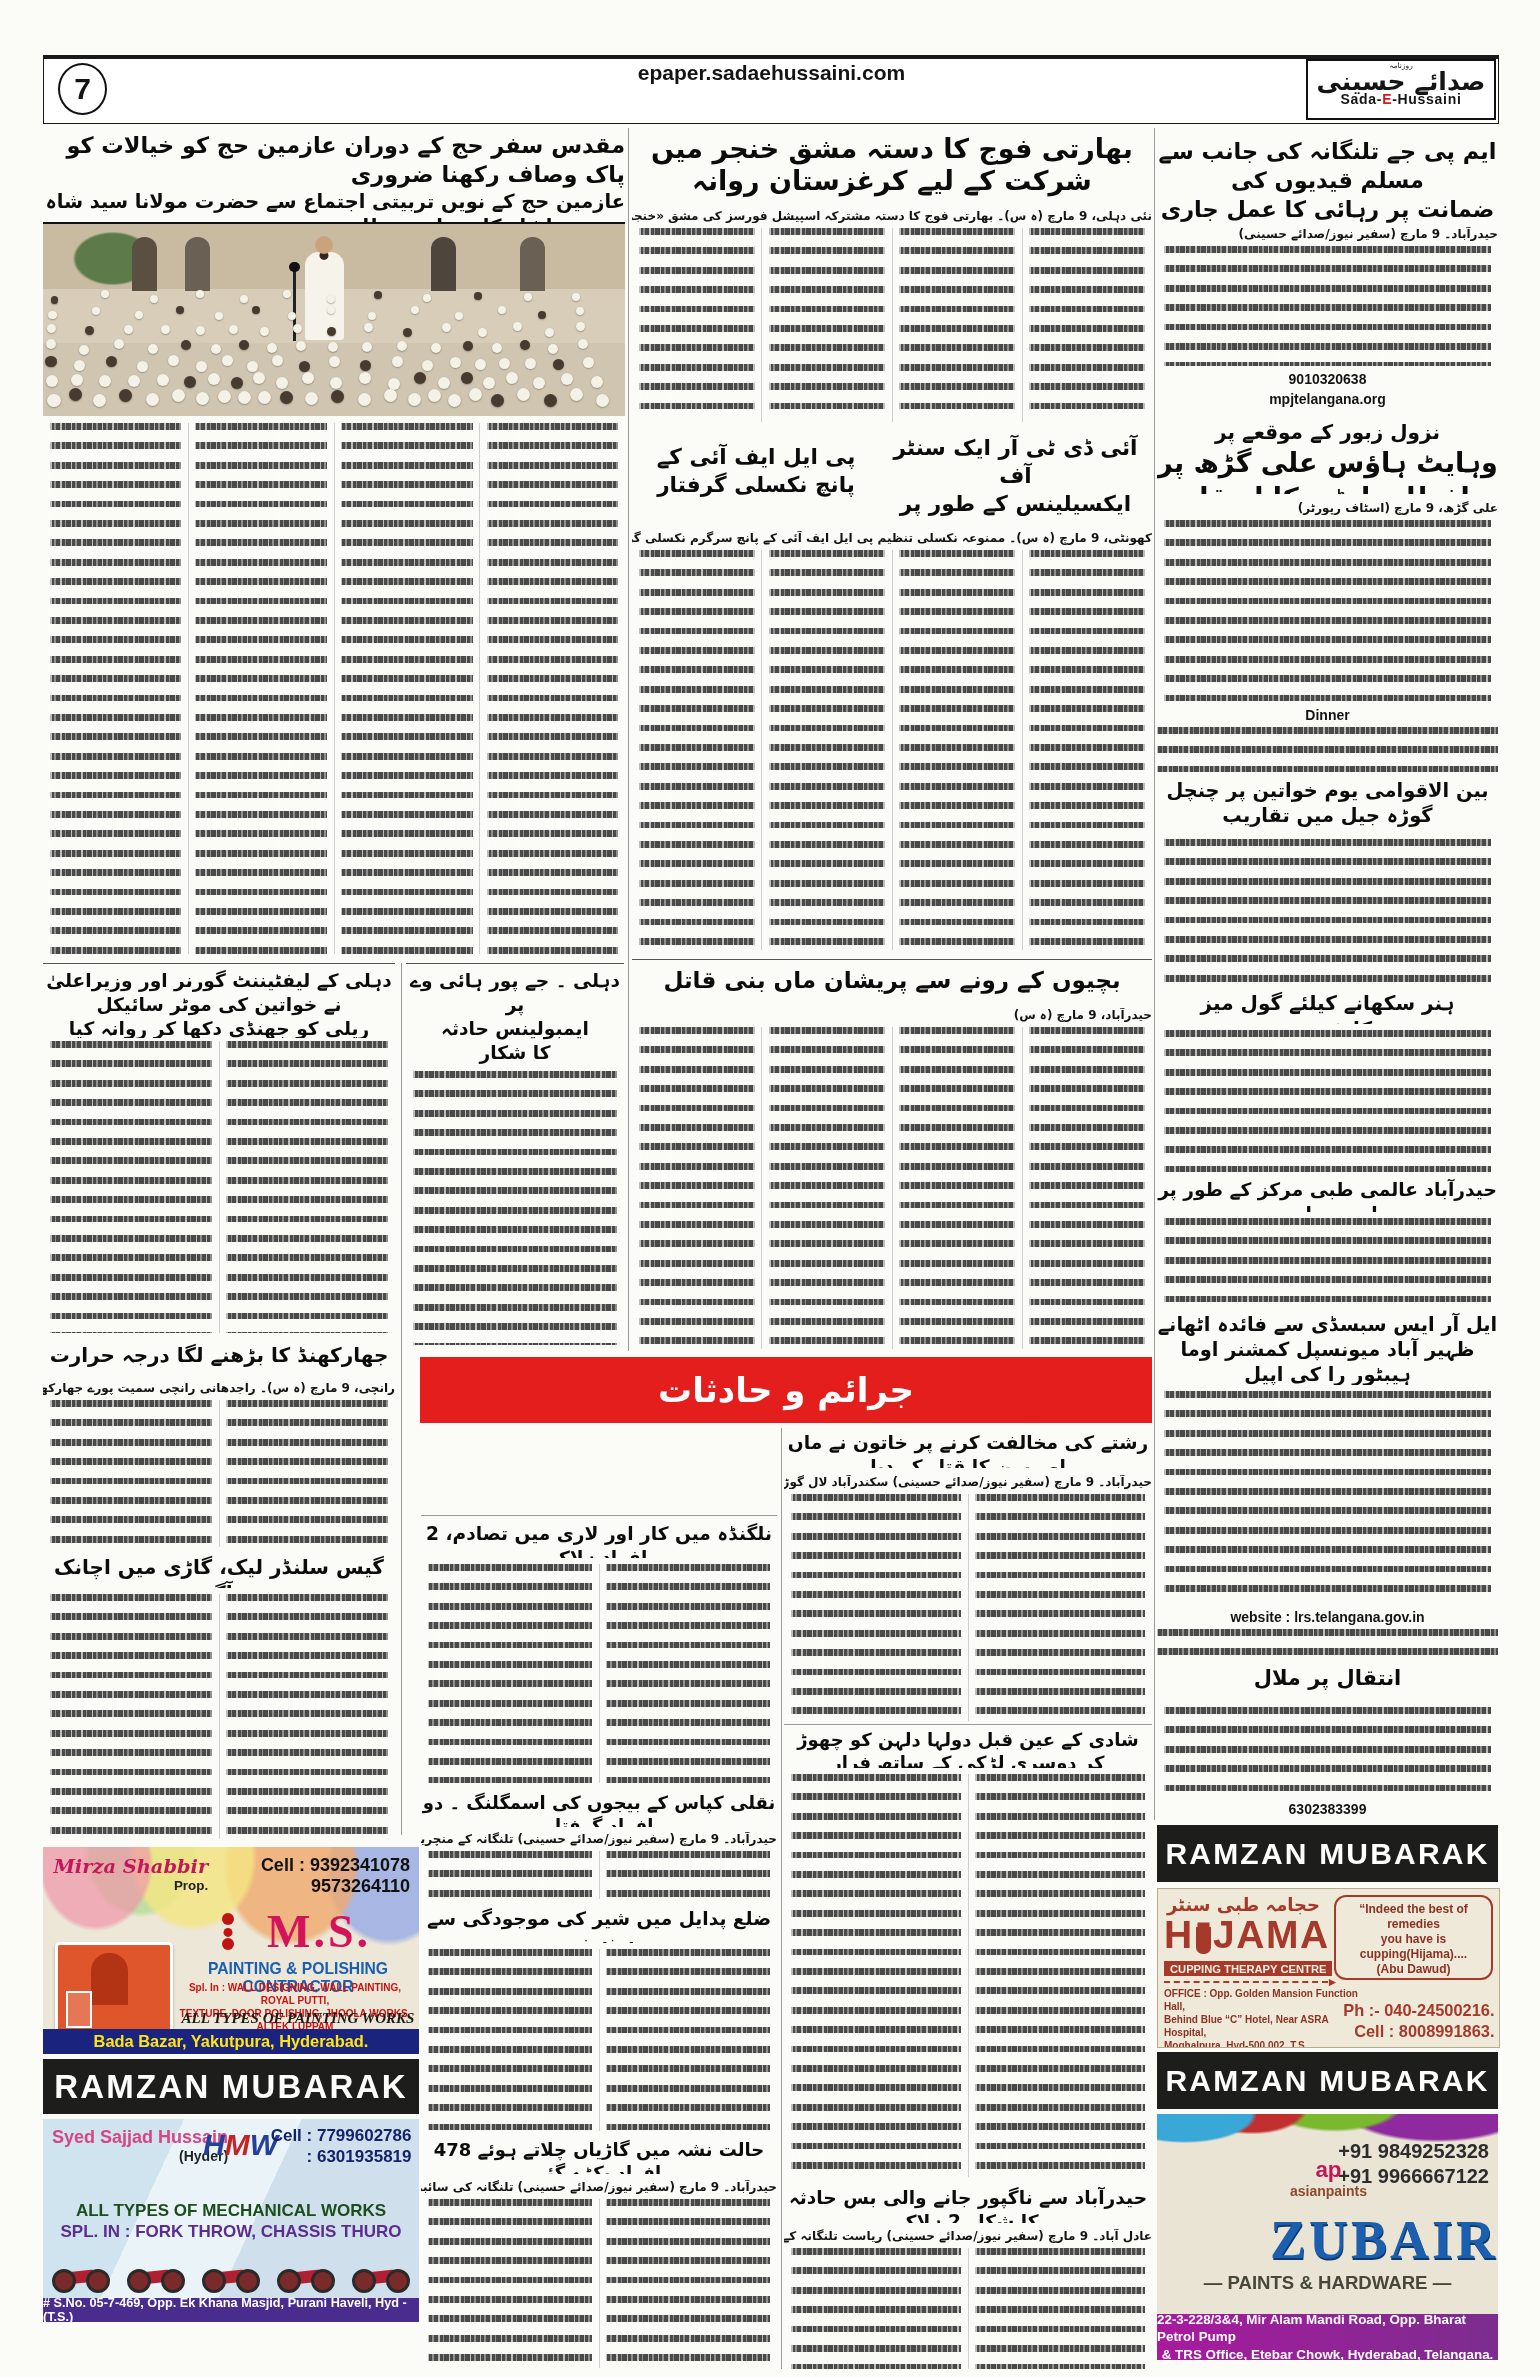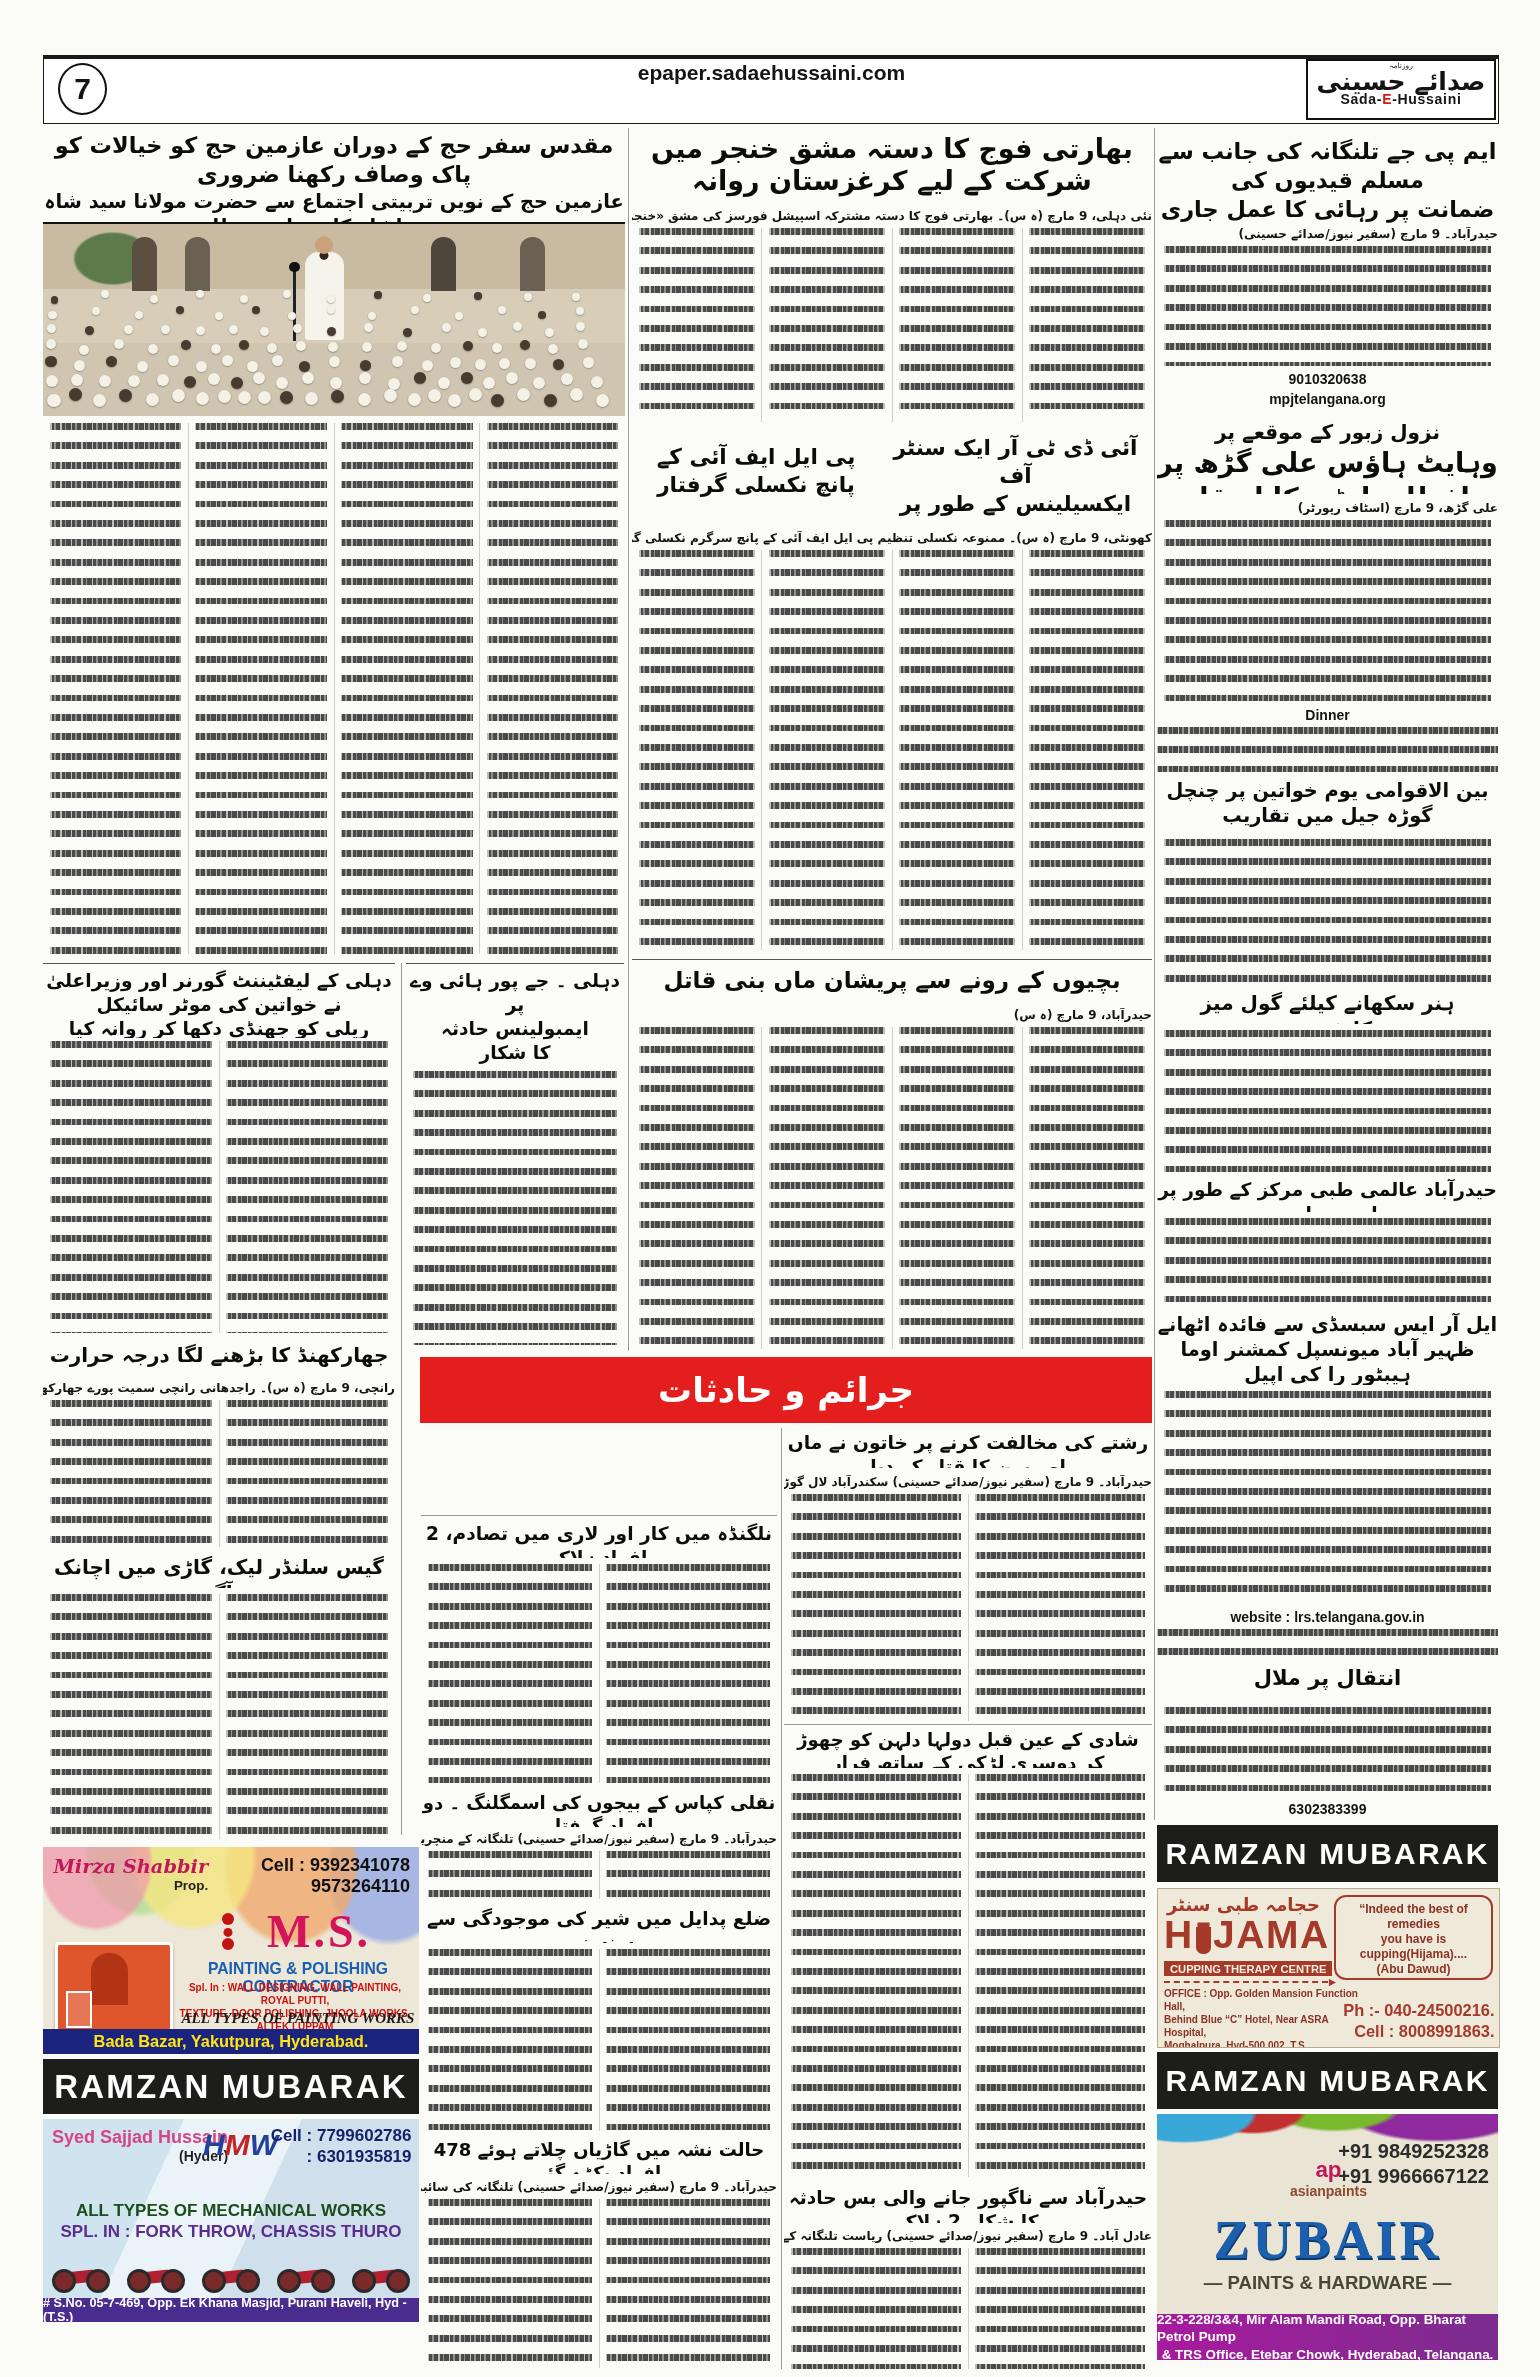--- a/index.html
+++ b/index.html
@@ -94,21 +94,21 @@
   .zub-ad{background:
       radial-gradient(112px 45px at 8% 0%, #3aa7d9 0 60%, transparent 65%),
       radial-gradient(89px 41px at 28% -2%, #c22f2f 0 55%, transparent 62%),
       radial-gradient(112px 45px at 52% -4%, #7ab82e 0 55%, transparent 62%),
       radial-gradient(149px 52px at 82% -2%, #8e2a9e 0 58%, transparent 64%),
       #e9e4d3;}
   .zub-ph{position:absolute;right:9px;top:25px;text-align:right;font-weight:bold;font-size:20px;color:#2c2c2c;line-height:1.25;}
   .zub-ap{position:absolute;left:112px;top:43px;width:119px;text-align:center;}
   .zub-ap b{font-size:22.4px;color:#c2185b;}
   .zub-ap small{display:block;font-weight:bold;font-size:14px;color:#8d4a2f;}
-  .zub-title{position:absolute;left:0;top:95px;width:100%;text-align:center;font:bold 54px "Liberation Serif",serif;color:#1c5fae;text-shadow:0.7px 1.5px 0 #0d3a6e;letter-spacing:3px;}
+  .zub-title{position:absolute;left:0;top:95px;width:100%;text-align:right;font:bold 54px "Liberation Serif",serif;color:#1c5fae;text-shadow:0.7px 1.5px 0 #0d3a6e;letter-spacing:3px;}
   .zub-sub{position:absolute;left:0;top:158px;width:100%;text-align:center;font-weight:bold;font-size:18.6px;color:#47483a;}
   .zub-addr{position:absolute;left:0;bottom:0;width:100%;height:46px;background:linear-gradient(90deg,#a81a9e,#7b2d8e);color:#fff;font-weight:bold;font-size:13.4px;display:flex;flex-direction:column;align-items:center;justify-content:center;line-height:1.3;}
   
   .vline{width:0.7px;background:#9a9a9a;}
   .hline{height:0.7px;background:#9a9a9a;}
 </style>
 </head>
 <body>
 
 <div class="abs hdr"></div>
@@ -117,21 +117,21 @@
   </div>
 <div class="abs hdr-center">
   <div class="hdr-site">epaper.sadaehussaini.com</div>
 </div>
 <div class="abs logo-box">
   <div class="logo-tag">روزنامہ</div>
   <div class="logo-urdu">صدائے حسینی</div>
   <div class="logo-latin"><span>Sada-</span><span class="red">E</span><span>-Hussaini</span></div>
 </div>
 
-<div class="abs hl rule-b" style="left:43px;top:131px;width:582px;height:86px;padding-bottom:4.5px;">
+<div class="abs hl rule-b" style="left:43px;top:131px;width:582px;height:86px;padding-bottom:4.5px;text-align:right;">
   <div style="font-size:22.4px;">مقدس سفر حج کے دوران عازمین حج کو خیالات کو پاک وصاف رکھنا ضروری</div>
   <div style="font-size:19.4px;">عازمین حج کے نویں تربیتی اجتماع سے حضرت مولانا سید شاہ خسرو پاشاہ کا جذباتی خطاب</div>
 </div>
 
 <div class="abs photo">
   <i class="stand" style="left:89px;background:#5a4f41;"></i>
   <i class="stand" style="left:142px;background:#6b6054;"></i>
   <i class="stand" style="left:388px;background:#4e463c;"></i>
   <i class="stand" style="left:477px;background:#6b6054;"></i>
   <i class="imam"></i>

